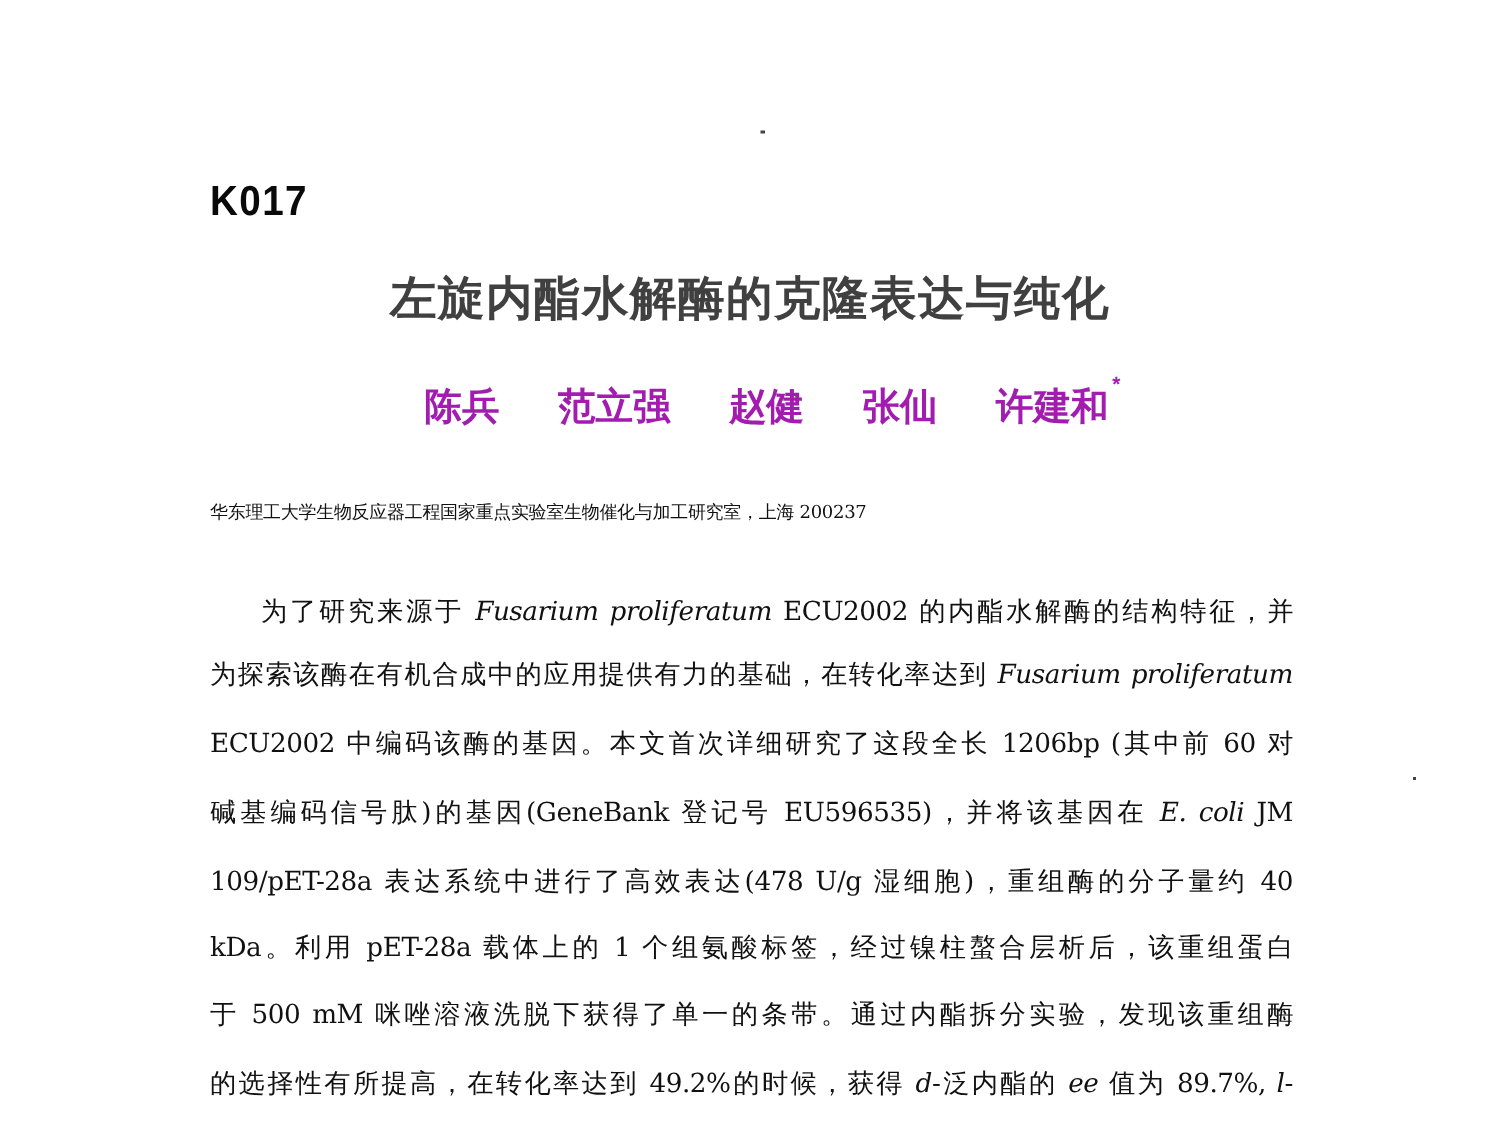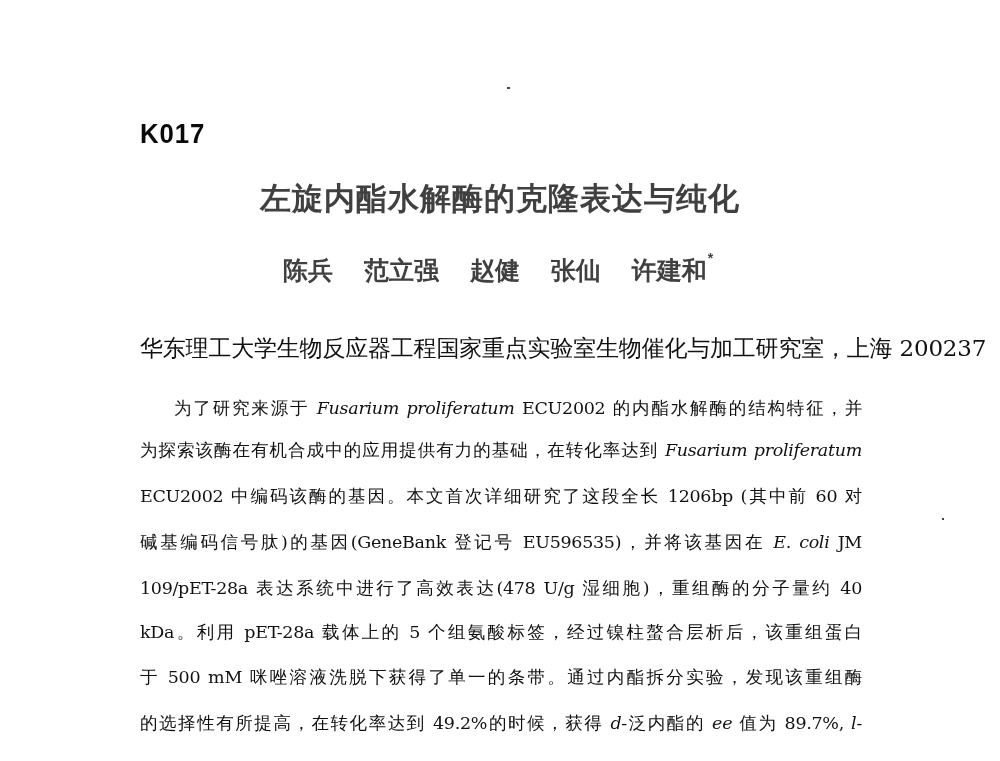--- a/index.html
+++ b/index.html
@@ -45,43 +45,43 @@
       font-family: "DejaVu Sans", "Liberation Sans", sans-serif;
       font-weight: bold;
       font-size: 31px;
       letter-spacing: 1px;
       color: #404040;
     }
     .authors {
       position: absolute;
       left: 283px;
       top: 254px;
-      font-family: Liberation Sans, sans-serif;
+      font-family: Liberation Mono, monospace;
       font-weight: bold;
       font-size: 25px;
-      color: #404040;
+      color: #a21caf;
       white-space: nowrap;
     }
     .authors .author {
       display: inline-block;
       margin-right: 24px;
     }
     .authors .author:last-child { margin-right: 0; }
     .authors sup {
       font-size: 14px;
       vertical-align: top;
       position: relative;
       top: -4px;
       margin-left: 1px;
     }
     .affil {
       position: absolute;
       left: 140px;
       top: 333px;
-      font-size: 23px;
+      font-size: 12px;
       color: #111;
       white-space: nowrap;
       letter-spacing: -0.2px;
     }
     .abstract {
       position: absolute;
       left: 140px;
       width: 722px;
       font-size: 17.5px;
       color: #111;
@@ -128,18 +128,18 @@
   </div>
 
   <div class="affil">华东理工大学生物反应器工程国家重点实验室生物催化与加工研究室，上海  200237</div>
 
   <div class="abstract" style="top:0;">
     <div class="line first" style="top:396px;"><span>为了研究来源于 </span><i>Fusarium proliferatum</i><span> ECU2002 的内酯水解酶的结构特征，并</span></div>
     <div class="line" style="top:438px;"><span>为探索该酶在有机合成中的应用提供有力的基础，在转化率达到 </span><i>Fusarium proliferatum</i></div>
     <div class="line" style="top:484px;"><span>ECU2002 中编码该酶的基因。本文首次详细研究了这段全长 1206bp (其中前 60 对</span></div>
     <div class="line" style="top:530px;"><span>碱基编码信号肽)的基因(GeneBank  登记号  EU596535)，并将该基因在  </span><i>E. coli</i><span> JM</span></div>
     <div class="line" style="top:576px;"><span>109/pET-28a 表达系统中进行了高效表达(478  U/g 湿细胞)，重组酶的分子量约 40</span></div>
-    <div class="line" style="top:620px;"><span>kDa。利用 pET-28a 载体上的 5 个组氨酸标签，经过镍柱螯合层析后，该重组蛋白</span></div>
+    <div class="line" style="top:620px;"><span>kDa。利用 pET-28a 载体上的 1 个组氨酸标签，经过镍柱螯合层析后，该重组蛋白</span></div>
     <div class="line" style="top:665px;"><span>于 500 mM 咪唑溶液洗脱下获得了单一的条带。通过内酯拆分实验，发现该重组酶</span></div>
     <div class="line last" style="top:711px;"><span>的选择性有所提高，在转化率达到 49.2%的时候，获得 </span><i>d</i><span>-泛内酯的 </span><i>ee</i><span> 值为 89.7%, </span><i>l</i><span>-</span></div>
   </div>
 
 </div>
 
 </body></html>

